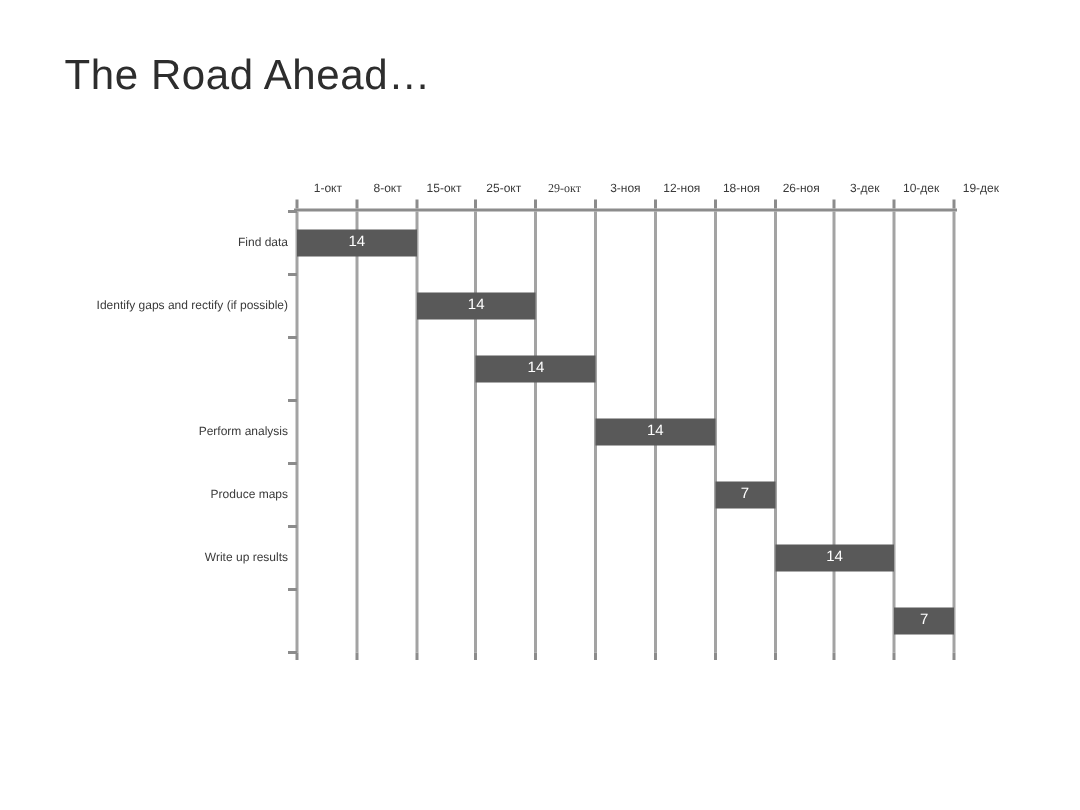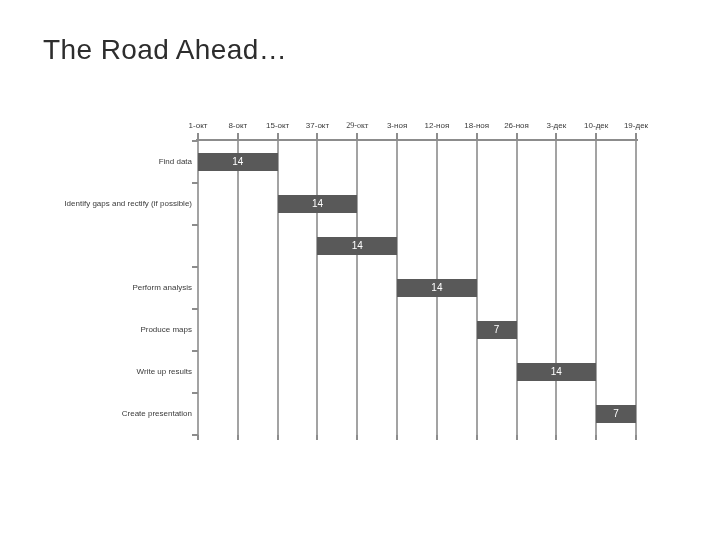--- a/index.html
+++ b/index.html
@@ -19,21 +19,21 @@
     letter-spacing: 0.4px;
     color: #2d2d2d;
     font-family: "Liberation Sans", sans-serif;
     white-space: nowrap;
   }
   .chart { position: absolute; left: 0; top: 0; width: 720px; height: 540px; }
   .chart div { position: absolute; box-sizing: border-box; }
   .x-label {
     font-size: 8px;
     color: #3a3a3a;
-    text-align: center;
+    text-align: right;
     height: 11px;
     line-height: 11px;
     white-space: nowrap;
   }
   .task-label {
     font-size: 8px;
     color: #3a3a3a;
     text-align: right;
     height: 12px;
     line-height: 12px;
@@ -65,21 +65,21 @@
       <div style="left: 236.818px; top: 133px; width: 2px; height: 6px; background: rgb(140, 140, 140);"></div>
       <div style="left: 236.818px; top: 435px; width: 2px; height: 5px; background: rgb(140, 140, 140);"></div>
       <div class="x-label" style="left: 207.818px; top: 120px; width: 60px;">8-окт</div>
       <div style="left: 276.636px; top: 141px; width: 2px; height: 294px; background: rgb(163, 163, 163);"></div>
       <div style="left: 276.636px; top: 133px; width: 2px; height: 6px; background: rgb(140, 140, 140);"></div>
       <div style="left: 276.636px; top: 435px; width: 2px; height: 5px; background: rgb(140, 140, 140);"></div>
       <div class="x-label" style="left: 247.636px; top: 120px; width: 60px;">15-окт</div>
       <div style="left: 316.455px; top: 141px; width: 2px; height: 294px; background: rgb(163, 163, 163);"></div>
       <div style="left: 316.455px; top: 133px; width: 2px; height: 6px; background: rgb(140, 140, 140);"></div>
       <div style="left: 316.455px; top: 435px; width: 2px; height: 5px; background: rgb(140, 140, 140);"></div>
-      <div class="x-label" style="left: 287.455px; top: 120px; width: 60px;">37-окт</div>
+      <div class="x-label" style="left: 287.455px; top: 120px; width: 60px;">25-окт</div>
       <div style="left: 356.273px; top: 141px; width: 2px; height: 294px; background: rgb(163, 163, 163);"></div>
       <div style="left: 356.273px; top: 133px; width: 2px; height: 6px; background: rgb(140, 140, 140);"></div>
       <div style="left: 356.273px; top: 435px; width: 2px; height: 5px; background: rgb(140, 140, 140);"></div>
       <div class="x-label" style="left: 327.273px; top: 120px; width: 60px; font-family: Liberation Serif, serif;">29-окт</div>
       <div style="left: 396.091px; top: 141px; width: 2px; height: 294px; background: rgb(163, 163, 163);"></div>
       <div style="left: 396.091px; top: 133px; width: 2px; height: 6px; background: rgb(140, 140, 140);"></div>
       <div style="left: 396.091px; top: 435px; width: 2px; height: 5px; background: rgb(140, 140, 140);"></div>
       <div class="x-label" style="left: 367.091px; top: 120px; width: 60px;">3-ноя</div>
       <div style="left: 435.909px; top: 141px; width: 2px; height: 294px; background: rgb(163, 163, 163);"></div>
       <div style="left: 435.909px; top: 133px; width: 2px; height: 6px; background: rgb(140, 140, 140);"></div>
@@ -130,18 +130,17 @@
         <div class="bar-label" style="color: rgb(255, 255, 255);">14</div>
       </div>
       <div class="task-label" style="left: 0px; top: 324px; width: 192px;">Produce maps</div>
       <div class="bar" style="left: 476.727px; top: 321px; width: 39.8182px; height: 18px; background: rgb(89, 89, 89);">
         <div class="bar-label" style="color: rgb(255, 255, 255);">7</div>
       </div>
       <div class="task-label" style="left: 0px; top: 366px; width: 192px;">Write up results</div>
       <div class="bar" style="left: 516.545px; top: 363px; width: 79.6364px; height: 18px; background: rgb(89, 89, 89);">
         <div class="bar-label" style="color: rgb(255, 255, 255);">14</div>
       </div>
-      <div class="task-label" style="left: 0px; top: 408px; width: 192px;">Create presentation</div>
       <div class="bar" style="left: 596.182px; top: 405px; width: 39.8182px; height: 18px; background: rgb(89, 89, 89);">
         <div class="bar-label" style="color: rgb(255, 255, 255);">7</div>
       </div>
     </div>
 </div>
 
 </body></html>

